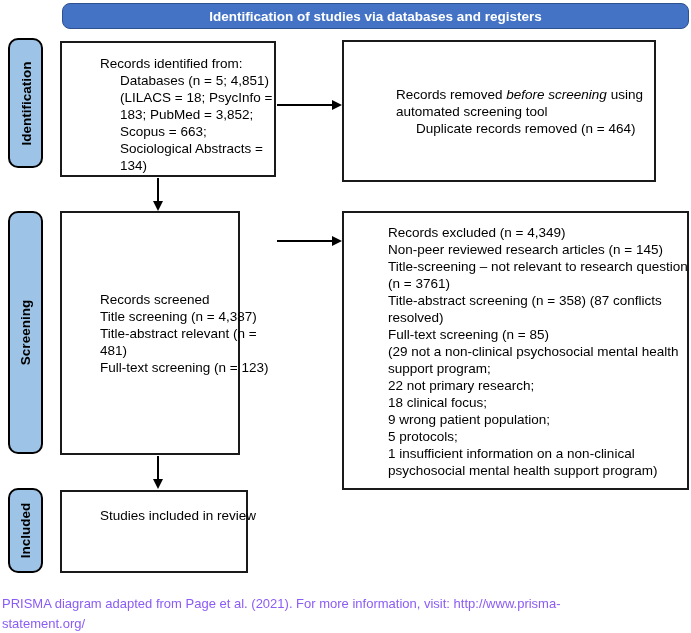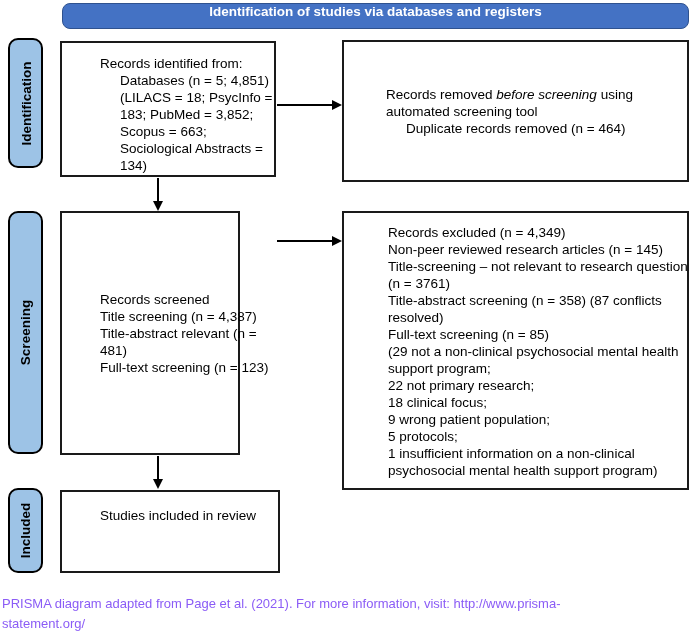--- a/index.html
+++ b/index.html
@@ -10,21 +10,21 @@
     --arrow:#000000;
   }
   *{margin:0;padding:0;box-sizing:border-box;}
   html,body{background:#fff;}
   body{font-family:"Liberation Sans","DejaVu Sans",sans-serif;color:#000;}
   .canvas{position:relative;width:691px;height:633px;background:#fff;overflow:hidden;}
 
   .header-bar{
     position:absolute;left:62px;top:3px;width:627px;height:26px;
     background:var(--header-bg);border:1px solid #2F528F;border-radius:8px;
-    display:flex;justify-content:center;
+    display:flex;align-items:center;justify-content:center;
     color:var(--header-text);font-weight:bold;font-size:13.5px;
   }
 
   .side-label{
     position:absolute;background:var(--side-label-bg);
     border:2px solid #000;border-radius:10px;
     display:flex;align-items:center;justify-content:center;
   }
   .side-label .vtext{
     transform:rotate(-90deg);white-space:nowrap;
@@ -32,26 +32,26 @@
   }
   .lbl-identification{left:8px;top:38px;width:35px;height:130px;}
   .lbl-screening{left:8px;top:211px;width:35px;height:243px;}
   .lbl-included{left:8px;top:488px;width:35px;height:85px;}
 
   .flow-box{
     position:absolute;background:#fff;border:2px solid var(--box-border);
     font-size:13.5px;line-height:17px;
   }
   .box-identified{left:60px;top:41px;width:216px;height:136px;padding:12px 6px 0 12px;}
-  .box-removed{left:342px;top:40px;width:347px;height:142px;padding:0 8px 0 16px;
+  .box-removed{left:342px;top:40px;width:314px;height:142px;padding:0 8px 0 26px;
     display:flex;flex-direction:column;justify-content:center;}
   .box-screened{left:60px;top:211px;width:180px;height:244px;padding:0 6px 0 12px;
     display:flex;flex-direction:column;justify-content:center;}
   .box-excluded{left:342px;top:211px;width:347px;height:279px;padding:11px 6px 0 18px;}
-  .box-included{left:60px;top:490px;width:220px;height:83px;padding:15px 6px 0 12px;}
+  .box-included{left:60px;top:490px;width:188px;height:83px;padding:15px 6px 0 12px;}
 
   .line{white-space:nowrap;margin-left:26px;}
   .line.indent{padding-left:20px;}
   .italic{font-style:italic;}
 
   .arrow-line-h{position:absolute;height:2px;background:var(--arrow);}
   .arrow-line-v{position:absolute;width:2px;background:var(--arrow);}
   .arrow-head-right{position:absolute;width:0;height:0;
     border-left:10px solid var(--arrow);border-top:5px solid transparent;border-bottom:5px solid transparent;}
   .arrow-head-down{position:absolute;width:0;height:0;

